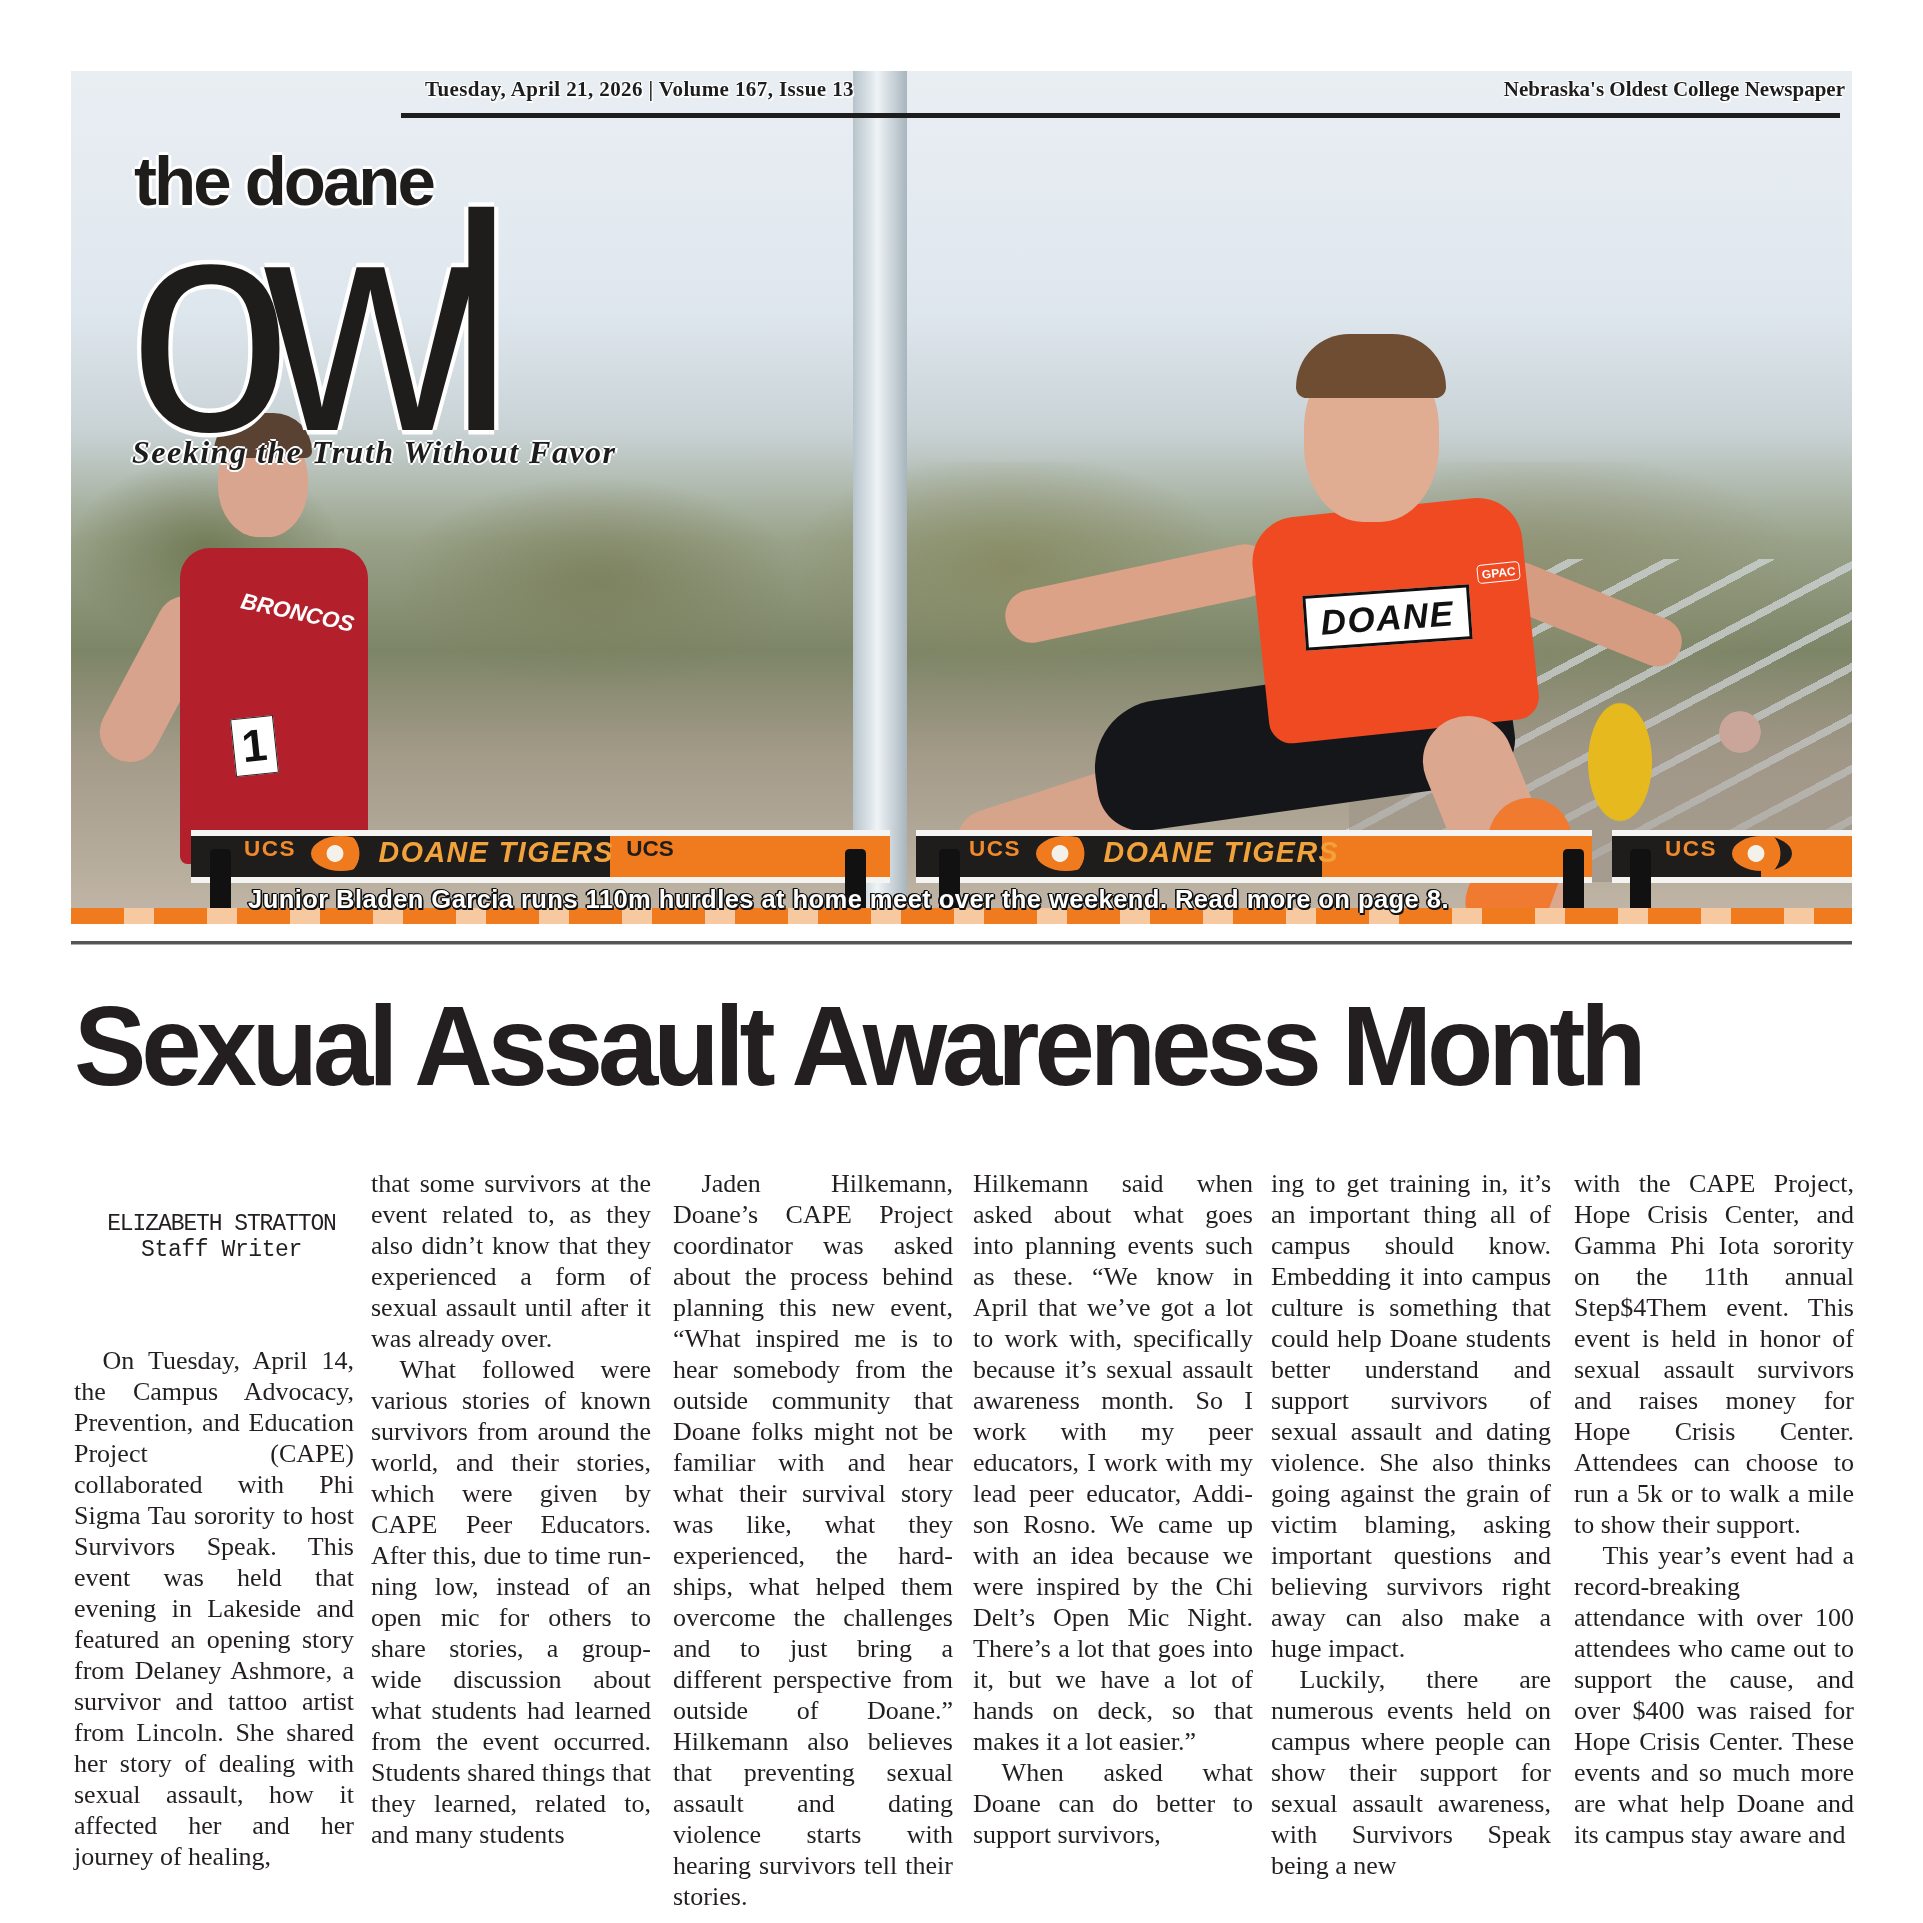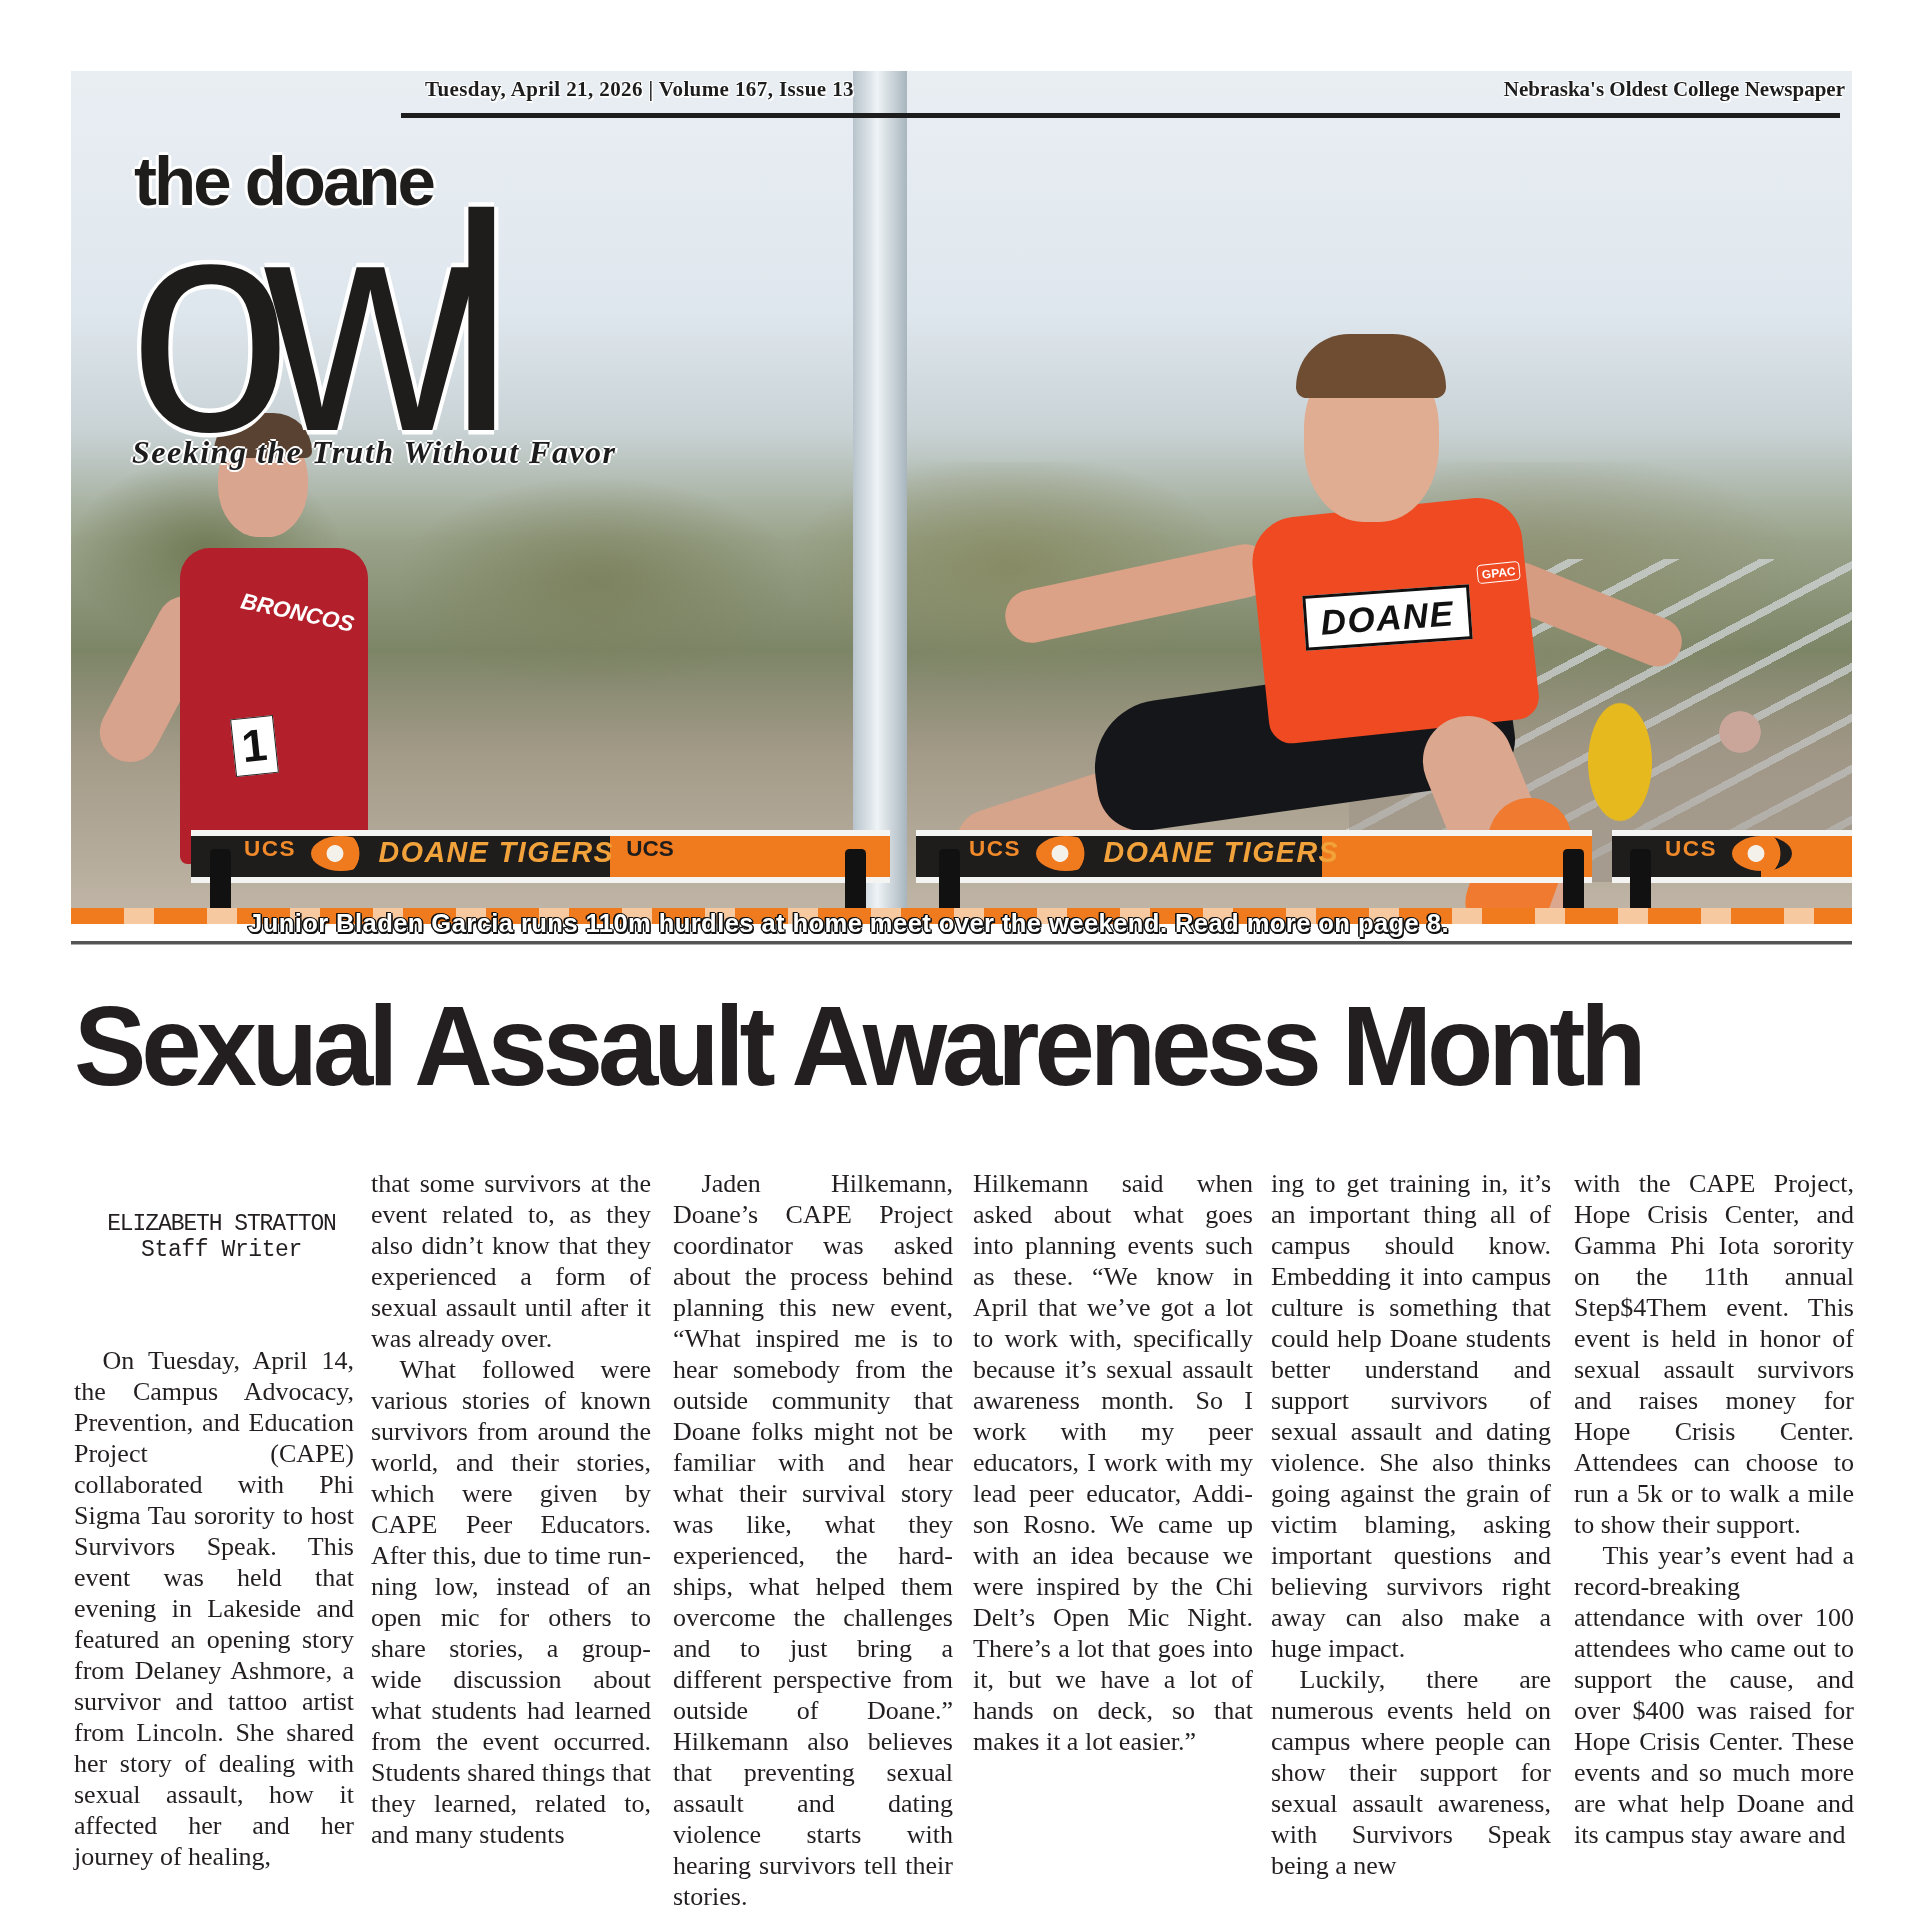--- a/index.html
+++ b/index.html
@@ -63,21 +63,21 @@
   .topbar-tagline { position:absolute; right:79px; top:77px; font:bold 21px "Liberation Serif",serif; color:#1d1d1d; text-shadow:1.5px 1.5px 0 #fff,-0.8px -0.8px 0 #fff,0.8px -0.8px 0 #fff,-0.8px 0.8px 0 #fff; }
   .topbar-rule { position:absolute; left:401px; top:113px; width:1439px; height:4.5px; background:#1d1d1d; }
 
   .logo-the { position:absolute; left:134px; top:147px; font:bold 69px "Liberation Sans",sans-serif; color:#1f1c1c; letter-spacing:-3px; -webkit-text-stroke:0; text-shadow:3px 0 0 #fff,-3px 0 0 #fff,0 3px 0 #fff,0 -3px 0 #fff; line-height:1; }
   .logo-owl { position:absolute; left:129px; top:169px; font:400 308px "Liberation Sans",sans-serif; color:#1f1c1c; letter-spacing:-28.6px; line-height:1; transform:scaleX(.95); transform-origin:left top;
     text-shadow:4.5px 0 0 #fff,-4.5px 0 0 #fff,0 4.5px 0 #fff,0 -4.5px 0 #fff; }
   .logo-tagline { position:absolute; left:132px; top:434px; font:bold italic 32px "Liberation Serif",serif; color:#1d1d1d; letter-spacing:1.5px;
     text-shadow:2.3px 0 0 #fff,-2.3px 0 0 #fff,0 2.3px 0 #fff,0 -2.3px 0 #fff; }
 
   .photo-caption { position:absolute; left:248px; top:885px; font:bold 25.6px "Liberation Sans",sans-serif; color:#fff; letter-spacing:0.4px;
-    text-shadow:1.5px 0 0 #111,-1.5px 0 0 #111,0 1.5px 0 #111,0 -1.5px 0 #111,1.5px 1.5px 0 #111,-1.5px -1.5px 0 #111;margin-top:24px; }
+    text-shadow:1.5px 0 0 #111,-1.5px 0 0 #111,0 1.5px 0 #111,0 -1.5px 0 #111,1.5px 1.5px 0 #111,-1.5px -1.5px 0 #111; }
 
   .section-rule { position:absolute; left:71px; top:941px; width:1781px; height:3px; background:#555; border-bottom:0.8px solid #aaa; }
 
   
   .headline { position:absolute; left:74px; top:990px; width:1804px; font:bold 113px "Liberation Sans",sans-serif; color:#231f20; letter-spacing:-5.3px; line-height:1; transform:scaleX(.96); transform-origin:left top; }
 
   
   .byline { position:absolute; left:90px; top:1211px; width:263px; text-align:center; font-family:Liberation Mono, monospace; color:#231f20; }
   .byline .name { font-size:23px; letter-spacing:-1.1px; }
   .byline .role { font-size:23px; letter-spacing:-0.4px; line-height:1.15; }
@@ -177,20 +177,21 @@
   <p>that some survivors at the event related to, as they also didn’t know that they experienced a form of sexual as­sault until after it was already over.</p>
   <p class="indent">What followed were various stories of known survivors from around the world, and their stories, which were given by CAPE Peer Educators. After this, due to time run­ning low, instead of an open mic for others to share stories, a group-wide discussion about what students had learned from the event occurred. Students shared things that they learned, related to, and many students</p>
 </div>
 
 <div class="col" id="col3">
   <p class="indent">Jaden Hilkemann, Doane’s CAPE Project coordinator was asked about the process be­hind planning this new event, “What inspired me is to hear some­body from the outside community that Do­ane folks might not be familiar with and hear what their survival sto­ry was like, what they experienced, the hard­ships, what helped them overcome the challenges and to just bring a different per­spective from outside of Doane.” Hilkemann also believes that pre­venting sexual assault and dating violence starts with hearing sur­vivors tell their stories.</p>
 </div>
 
 <div class="col" id="col4">
   <p>Hilkemann said when asked about what goes into planning events such as these. “We know in April that we’ve got a lot to work with, specifical­ly because it’s sexu­al assault awareness month. So I work with my peer educators, I work with my lead peer educator, Addi­son Rosno. We came up with an idea be­cause we were inspired by the Chi Delt’s Open Mic Night. There’s a lot that goes into it, but we have a lot of hands on deck, so that makes it a lot easier.”</p>
+  <p class="indent">When asked what Doane can do better to support survivors,</p>
 </div>
 
 <div class="col" id="col5">
   <p>ing to get training in, it’s an important thing all of campus should know. Embedding it into campus culture is something that could help Doane students better understand and support survivors of sexual assault and dat­ing violence. She also thinks going against the grain of victim blaming, asking im­portant questions and believing survivors right away can also make a huge impact.</p>
   <p class="indent">Luckily, there are numerous events held on campus where peo­ple can show their sup­port for sexual assault awareness, with Survi­vors Speak being a new</p>
 </div>
 
 <div class="col" id="col6">
   <p>with the CAPE Project, Hope Crisis Center, and Gamma Phi Iota sorority on the 11th annual Step$4Them event. This event is held in honor of sexual assault survivors and raises money for Hope Crisis Center. Attend­ees can choose to run a 5k or to walk a mile to show their support.</p>
   <p class="indent">This year’s event had a record-breaking attendance with over 100 attendees who came out to support the cause, and over $400 was raised for Hope Crisis Center. These events and so much more are what help Doane and its campus stay aware and</p>

